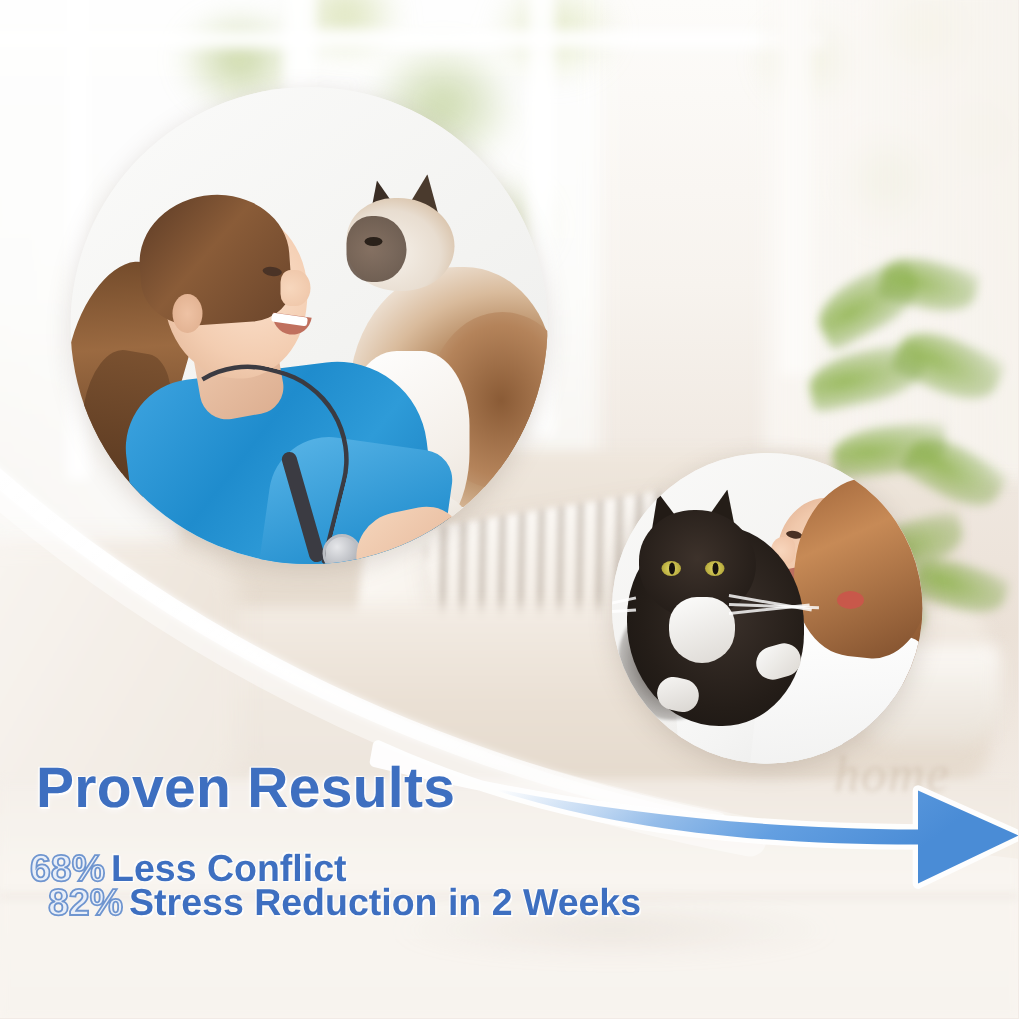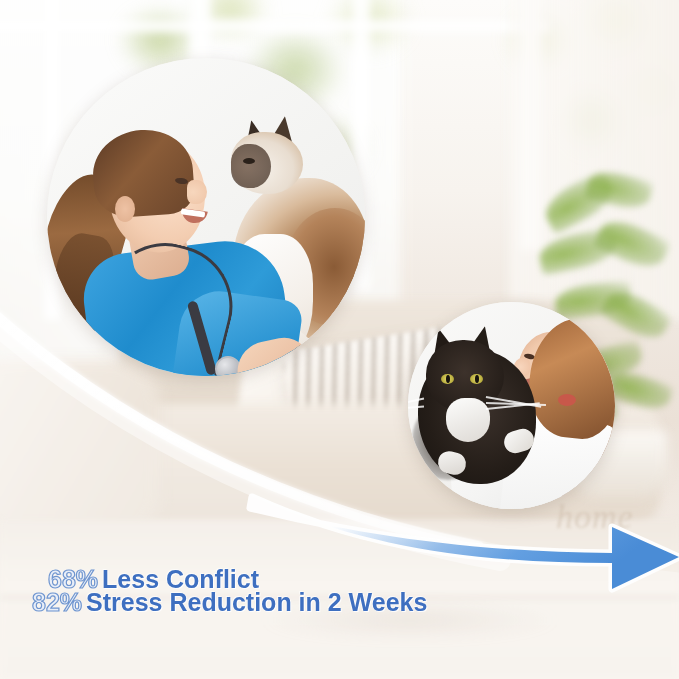--- a/index.html
+++ b/index.html
@@ -467,21 +467,21 @@
     position: absolute;
     font-size: 25px;
     font-weight: 600;
     white-space: nowrap;
     color: #3e6fc0;
     text-shadow:
        0 0 2px rgba(255,255,255,.95),
        1px 1px 0 rgba(255,255,255,.85),
       -1px -1px 0 rgba(255,255,255,.6);
   }
-  #stat-1 { left: 48px; top: 565px; }
+  #stat-1 { left: 20px; top: 565px; }
   #stat-2 { left: 32px; top: 588px; }
   .pct {
     color: #e8eef8;
     -webkit-text-stroke: 1.2px #6f95cf;
     text-shadow: 0 0 2px rgba(255,255,255,.9);
     margin-right: 4px;
   }
 </style>
 </head>
 <body>
@@ -624,20 +624,21 @@
       <div class="c2-whisker" style="left:78px; top:94px;  width:56px; transform:rotate(10deg);"></div>
       <div class="c2-whisker" style="left:78px; top:100px; width:60px; transform:rotate(2deg);"></div>
       <div class="c2-whisker" style="left:78px; top:106px; width:54px; transform:rotate(-6deg);"></div>
       <div class="c2-whisker" style="left:16px; top:96px;  width:30px; transform:rotate(168deg);"></div>
       <div class="c2-whisker" style="left:16px; top:104px; width:28px; transform:rotate(176deg);"></div>
       <div class="c2-paw"></div>
       <div class="c2-paw2"></div>
     </div>
   </div>
 
+  <div id="headline">Proven Results</div>
 
   <div class="stat-line" id="stat-1">
     <span class="pct">68%</span><span>Less Conflict</span>
   </div>
 
   <div class="stat-line" id="stat-2">
     <span class="pct">82%</span><span>Stress Reduction in 2 Weeks</span>
   </div>
 
 </div>

